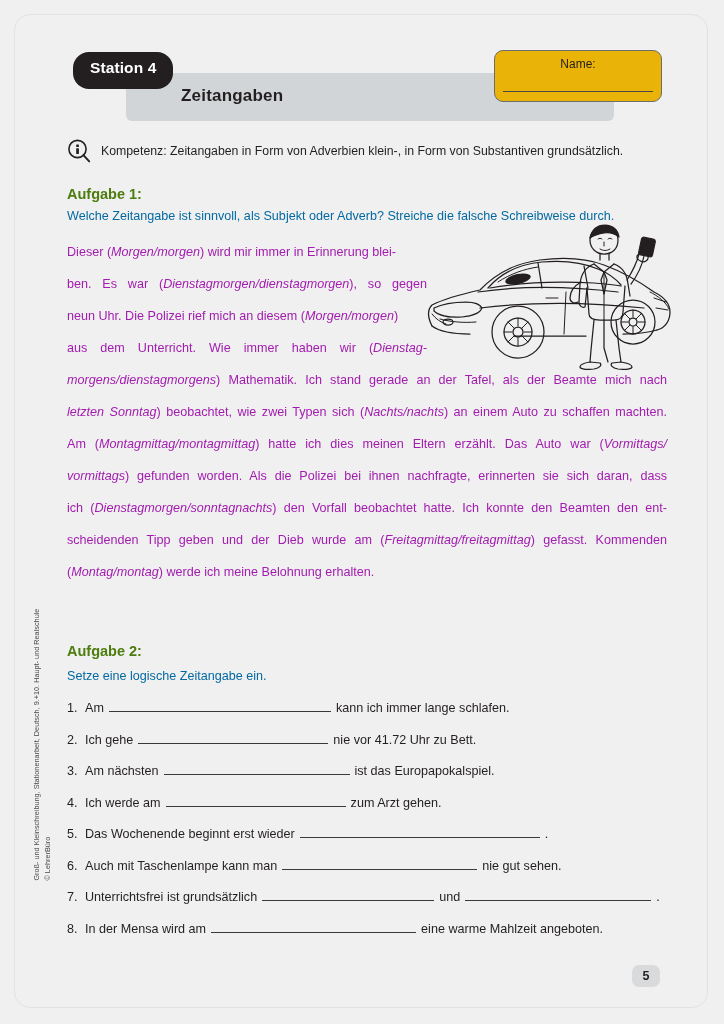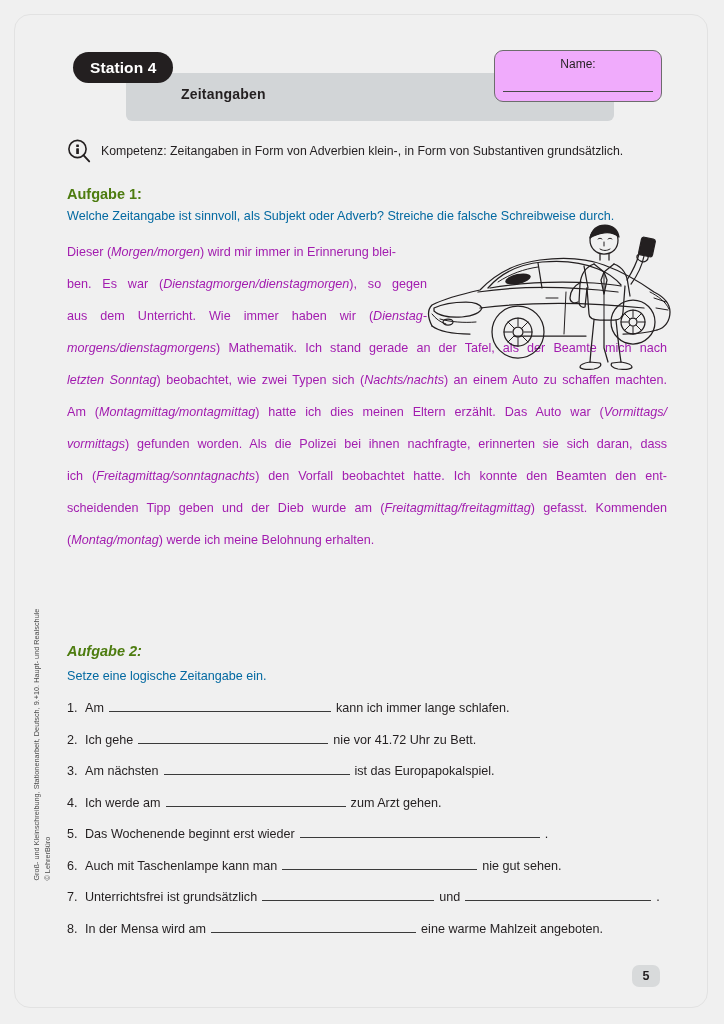--- a/index.html
+++ b/index.html
@@ -39,42 +39,42 @@
     background: #d2d5d7;
     border-radius: 6px;
   }
   .station-badge {
     position: absolute;
     left: 73px;
     top: 52px;
     background: #231f20;
     color: #ffffff;
     border-radius: 16px;
-    padding: 8px 17px 7px 17px;
+    padding: 8px 17px 13px 17px;
     font-size: 15.5px;
     font-weight: bold;
     letter-spacing: 0.1px;
     line-height: 1;
   }
   .sheet-title {
     position: absolute;
     left: 181px;
     top: 86px;
-    font-size: 14px;
+    font-size: 17px;
     font-weight: bold;
     color: #231f20;
     letter-spacing: 0.2px;
   }
   .name-box {
     position: absolute;
     left: 494px;
     top: 50px;
     width: 168px;
     height: 52px;
-    background: #f0abfc;
+    background: #eab308;
     border: 1.2px solid #6d6d6d;
     border-radius: 9px;
     box-sizing: border-box;
   }
   .name-label {
     position: absolute;
     left: 0;
     top: 6px;
     width: 100%;
     text-align: center;
@@ -249,26 +249,27 @@
     </span>
     <span class="competence-text">Kompetenz: Zeitangaben in Form von Adverbien klein-, in Form von Substantiven grundsätzlich.</span>
   </div>
 
   <div class="task-heading" style="top:186px;">Aufgabe 1:</div>
   <div class="task-sub" style="top:209px;">Welche Zeitangabe ist sinnvoll, als Subjekt oder Adverb? Streiche die falsche Schreibweise durch.</div>
 
   <div class="body-block">
       <div class="body-line narrow">Dieser (<em>Morgen/morgen</em>) wird mir immer in Erinnerung blei-</div>
       <div class="body-line narrow just">ben. Es war (<em>Dienstagmorgen/dienstagmorgen</em>), so gegen</div>
+      <div class="body-line narrow">neun Uhr. Die Polizei rief mich an diesem (<em>Morgen/morgen</em>)</div>
       <div class="body-line narrow just">aus dem Unterricht. Wie immer haben wir (<em>Dienstag-</em></div>
       <div class="body-line just"><em>morgens/dienstagmorgens</em>) Mathematik. Ich stand gerade an der Tafel, als der Beamte mich nach</div>
       <div class="body-line just"><em>letzten Sonntag</em>) beobachtet, wie zwei Typen sich (<em>Nachts/nachts</em>) an einem Auto zu schaffen machten.</div>
       <div class="body-line just">Am (<em>Montagmittag/montagmittag</em>) hatte ich dies meinen Eltern erzählt. Das Auto war (<em>Vormittags/</em></div>
       <div class="body-line just"><em>vormittags</em>) gefunden worden. Als die Polizei bei ihnen nachfragte, erinnerten sie sich daran, dass</div>
-      <div class="body-line just">ich (<em>Freitagmittag/sonntagnachts</em>) den Vorfall beobachtet hatte. Ich konnte den Beamten den ent-</div>
+      <div class="body-line just">ich (<em>Dienstagmorgen/sonntagnachts</em>) den Vorfall beobachtet hatte. Ich konnte den Beamten den ent-</div>
       <div class="body-line just">scheidenden Tipp geben und der Dieb wurde am (<em>Freitagmittag/freitagmittag</em>) gefasst. Kommenden</div>
       <div class="body-line">(<em>Montag/montag</em>) werde ich meine Belohnung erhalten.</div>
     </div>
 
   <div class="illustration">
     <svg viewBox="0 0 262 148" width="262" height="148">
       <g fill="none" stroke="#231f20" stroke-width="1.25" stroke-linecap="round" stroke-linejoin="round">
 
         <path d="M14,104 C10,96 9,88 14,83 C26,77 44,72 62,68
                  C78,51 98,41 122,38 C146,35 170,37 186,43
@@ -354,21 +355,21 @@
         <path d="M198,98 L201,126 L203,140"></path>
 
         <path d="M172,140 C166,141 162,143 162,145 C162,147 168,148 176,147
                  C182,146 184,143 182,141 Z"></path>
         <path d="M203,140 C209,141 214,143 214,145 C214,147 208,148 200,147
                  C194,146 192,143 194,141 Z"></path>
       </g>
     </svg>
   </div>
 
-  <div class="task-heading" style="top:643px;font-style:italic;">Aufgabe 2:</div>
+  <div class="task-heading" style="top:643px;">Aufgabe 2:</div>
   <div class="task-sub" style="top:669px;">Setze eine logische Zeitangabe ein.</div>
 
   <div class="fill-list">
       <div class="fill-row">
         <span class="fill-num">1.</span>
         <span class="fill-pre">Am</span>
         <span class="fill-blank" style="width: 222px;"></span>
         <span class="fill-post">kann ich immer lange schlafen.</span>
       </div>
       <div class="fill-row">

